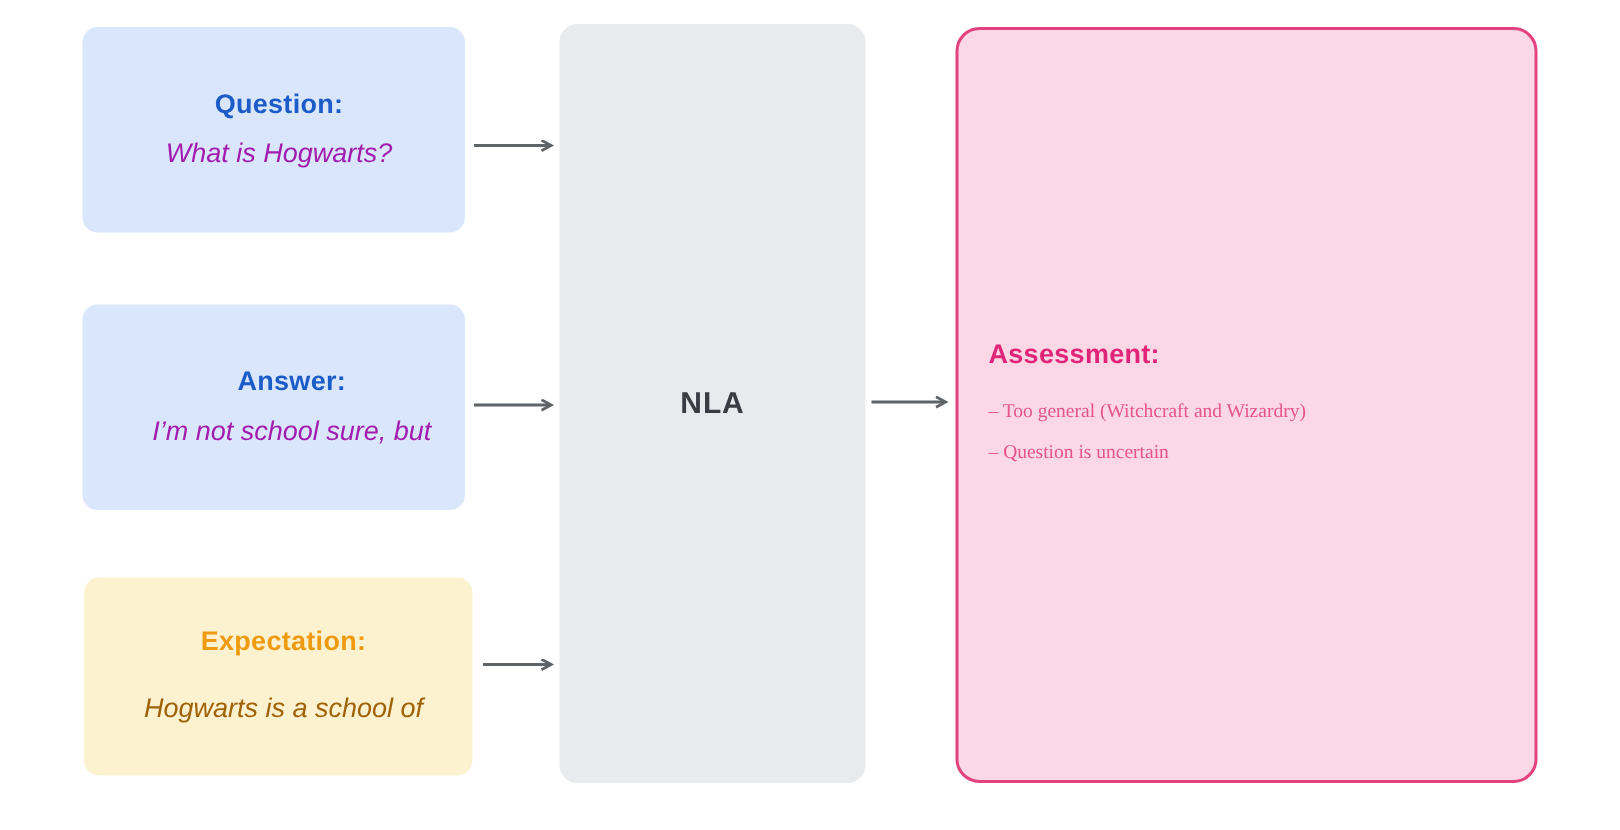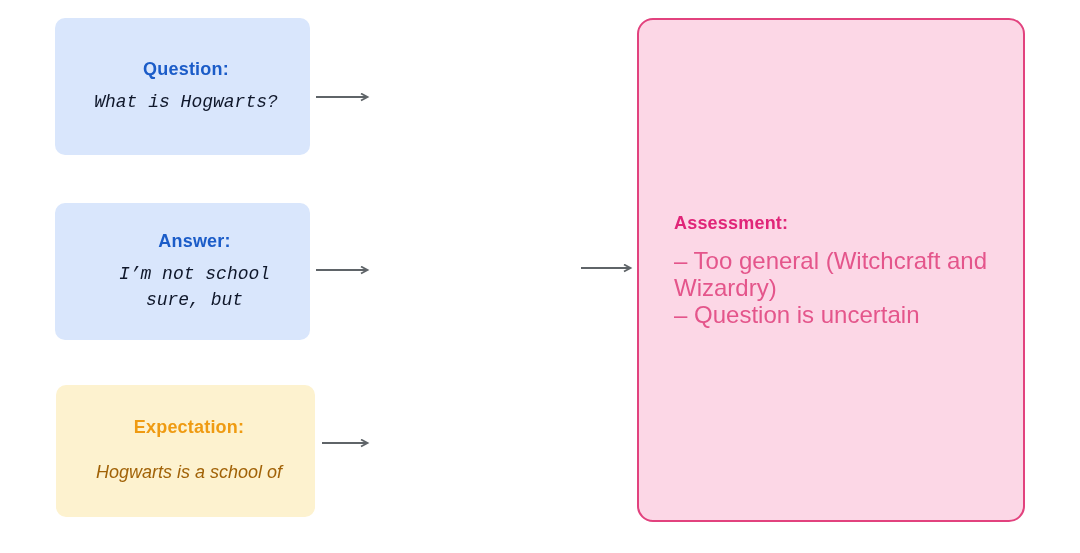--- a/index.html
+++ b/index.html
@@ -42,21 +42,21 @@
     letter-spacing: 0.2px;
     margin-bottom: 9px;
   }
   .label-blue { color: #1b5cc8; }
   .label-amber { color: #ef9b12; }
   .card-line {
     font-size: 18px;
     font-style: italic;
     line-height: 26px;
   }
-  .text-blue { color: #0f172a; font-family: Liberation Mono, monospace; }
+  .text-blue { color: #a21caf; }
   .text-amber { color: #a16207; }
 
   
   .box-processor {
     left: 373px;
     top: 16px;
     width: 204px;
     height: 506px;
     background: #e8eaee;
     border-radius: 12px;
@@ -71,33 +71,34 @@
 
   
   .box-output {
     left: 637px;
     top: 18px;
     width: 388px;
     height: 504px;
     background: #fcd7e6;
     border: 2px solid #e2427e;
     border-radius: 16px;
-    padding: 18px 14px 18px 35px;
+    padding: 18px 14px 18px 20px;
   }
   .output-label {
     font-size: 18px;
     font-weight: bold;
     letter-spacing: 0.2px;
     color: #e02478;
     margin-bottom: 13px;
   }
   .output-item {
-    font-size: 24px;
+    font-size: 13px;
     line-height: 27px;
     color: #e4558b;
+    font-family: Liberation Serif, serif;
   }
 
   .arrows {
     position: absolute;
     left: 0;
     top: 0;
     pointer-events: none;
   }
 </style>
 </head>
@@ -113,20 +114,23 @@
   <div class="box input-card card-blue box-answer">
     <div class="card-label label-blue">Answer:</div>
     <div class="card-line text-blue">I’m not school sure, but</div>
   </div>
 
   <div class="box input-card card-yellow box-expectation">
     <div class="card-label label-amber">Expectation:</div>
     <div class="card-line text-amber">Hogwarts is a school of</div>
   </div>
 
+  <div class="box box-processor">
+    <div class="processor-label">NLA</div>
+  </div>
 
   <div class="box box-output">
     <div class="output-label">Assessment:</div>
     <div class="output-item">– Too general (Witchcraft and Wizardry)</div>
     <div class="output-item">– Question is uncertain</div>
   </div>
 
   <svg class="arrows" width="1080" height="553" viewBox="0 0 1080 553">
     <defs>
       <marker id="ah" markerWidth="10" markerHeight="10" refX="7" refY="4" orient="auto" markerUnits="userSpaceOnUse">

